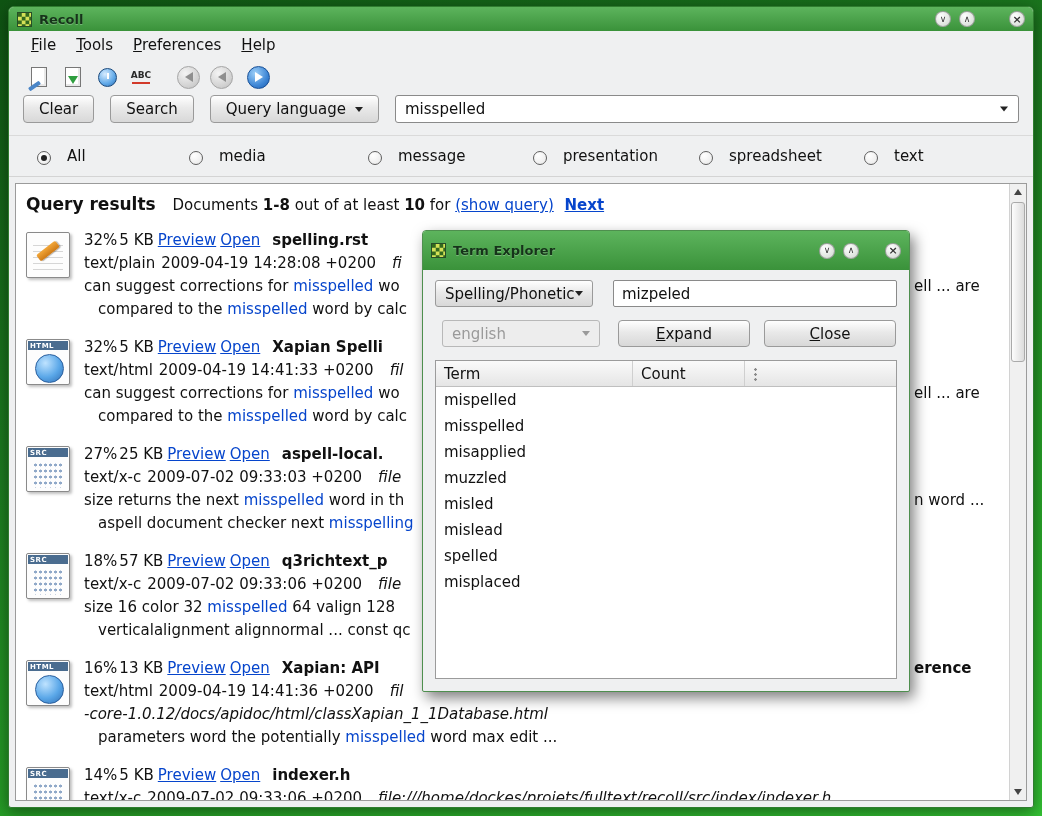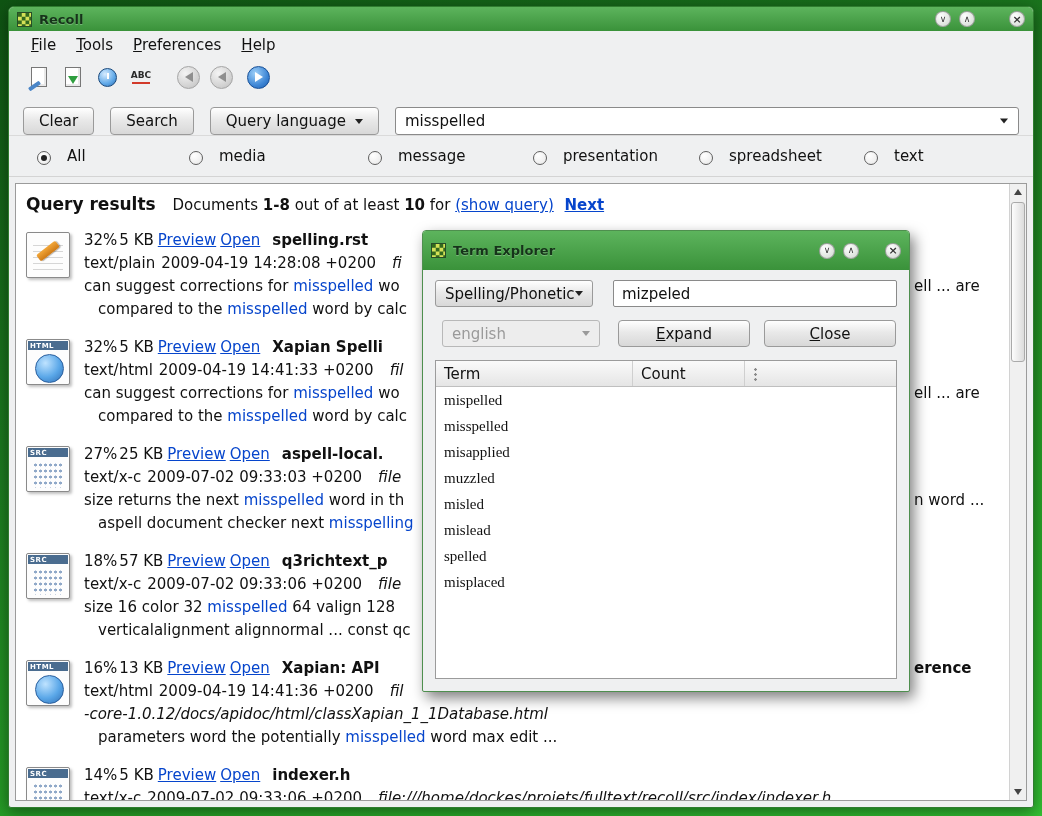--- a/index.html
+++ b/index.html
@@ -72,21 +72,21 @@
   .abc { font-size:9px; font-weight:bold; color:#2b2b2b; line-height:1; display:block; }
   .abc-wrap { display:flex; flex-direction:column; align-items:center; }
   .abc-underline { width:18px; height:2px; background:#d23a2a; margin-top:2px; }
   .nav { width:23px; height:23px; border-radius:50%; display:flex; align-items:center; justify-content:center; flex:none; }
   .nav.disabled { background:radial-gradient(circle at 35% 30%,#f4f4f4,#cfcfcf 70%,#b5b5b5); border:1px solid #a5a5a5; }
   .nav.forward  { background:radial-gradient(circle at 35% 30%,#9fd0f8,#3f87d6 60%,#1b5cae); border:1px solid #174f96; margin-left:4px; }
   .tri-left  { width:0; height:0; border-top:5px solid transparent; border-bottom:5px solid transparent; border-right:8px solid #8f8f8f; }
   .tri-right { width:0; height:0; border-top:5px solid transparent; border-bottom:5px solid transparent; border-left:8px solid #ffffff; }
   .nav-gap { width:4px; }
   
-  .searchrow { height:40px; flex:none; display:flex; align-items:flex-end; gap:16px; padding:0 14px 0 14px; }
+  .searchrow { height:40px; flex:none; display:flex; align-items:flex-start; gap:16px; padding:0 14px 0 14px; }
   .btn {
     font-family:inherit; font-size:15px; color:#111;
     background:linear-gradient(#ffffff,#e9e9e9 45%,#d8d8d8);
     border:1px solid #9a9a9a; border-radius:4px; padding:3px 15px; height:28px;
     display:inline-flex; align-items:center; justify-content:center; cursor:default;
   }
   .btn .mn { display:block; }
   .arr-down { display:inline-block; width:0; height:0;
     border-left:4px solid transparent; border-right:4px solid transparent; border-top:5px solid #222; }
   .ql-arr { margin-left:9px; }
@@ -206,21 +206,21 @@
   .dl-head {
     height:26px; display:flex; align-items:center; position:relative;
     background:linear-gradient(#fafafa,#e5e5e5); border-bottom:1px solid #bfbfbf;
   }
   .col-term { width:197px; padding-left:8px; flex:none; }
   .dl-head .col-term { border-right:1px solid #cfcfcf; height:100%; display:flex; align-items:center; }
   .col-count { padding-left:8px; width:112px; flex:none; }
   .dl-head .col-count { border-right:1px solid #cfcfcf; height:100%; display:flex; align-items:center; }
   .head-dots { position:absolute; left:318px; top:6px; width:3px; height:14px;
     background-image:radial-gradient(#8a8a8a 1px,transparent 1.2px); background-size:3px 5px; }
-  .dl-row { height:26px; display:flex; align-items:center;font-family:Liberation Serif, serif; }
+  .dl-row { height:26px; display:flex; align-items:center; }
 </style>
 </head>
 <body>
 
 <div class="desktop">
   <div class="window">
 
     <div class="titlebar">
       <span class="app-icon"></span>
       <span class="title-text">Recoll</span>

